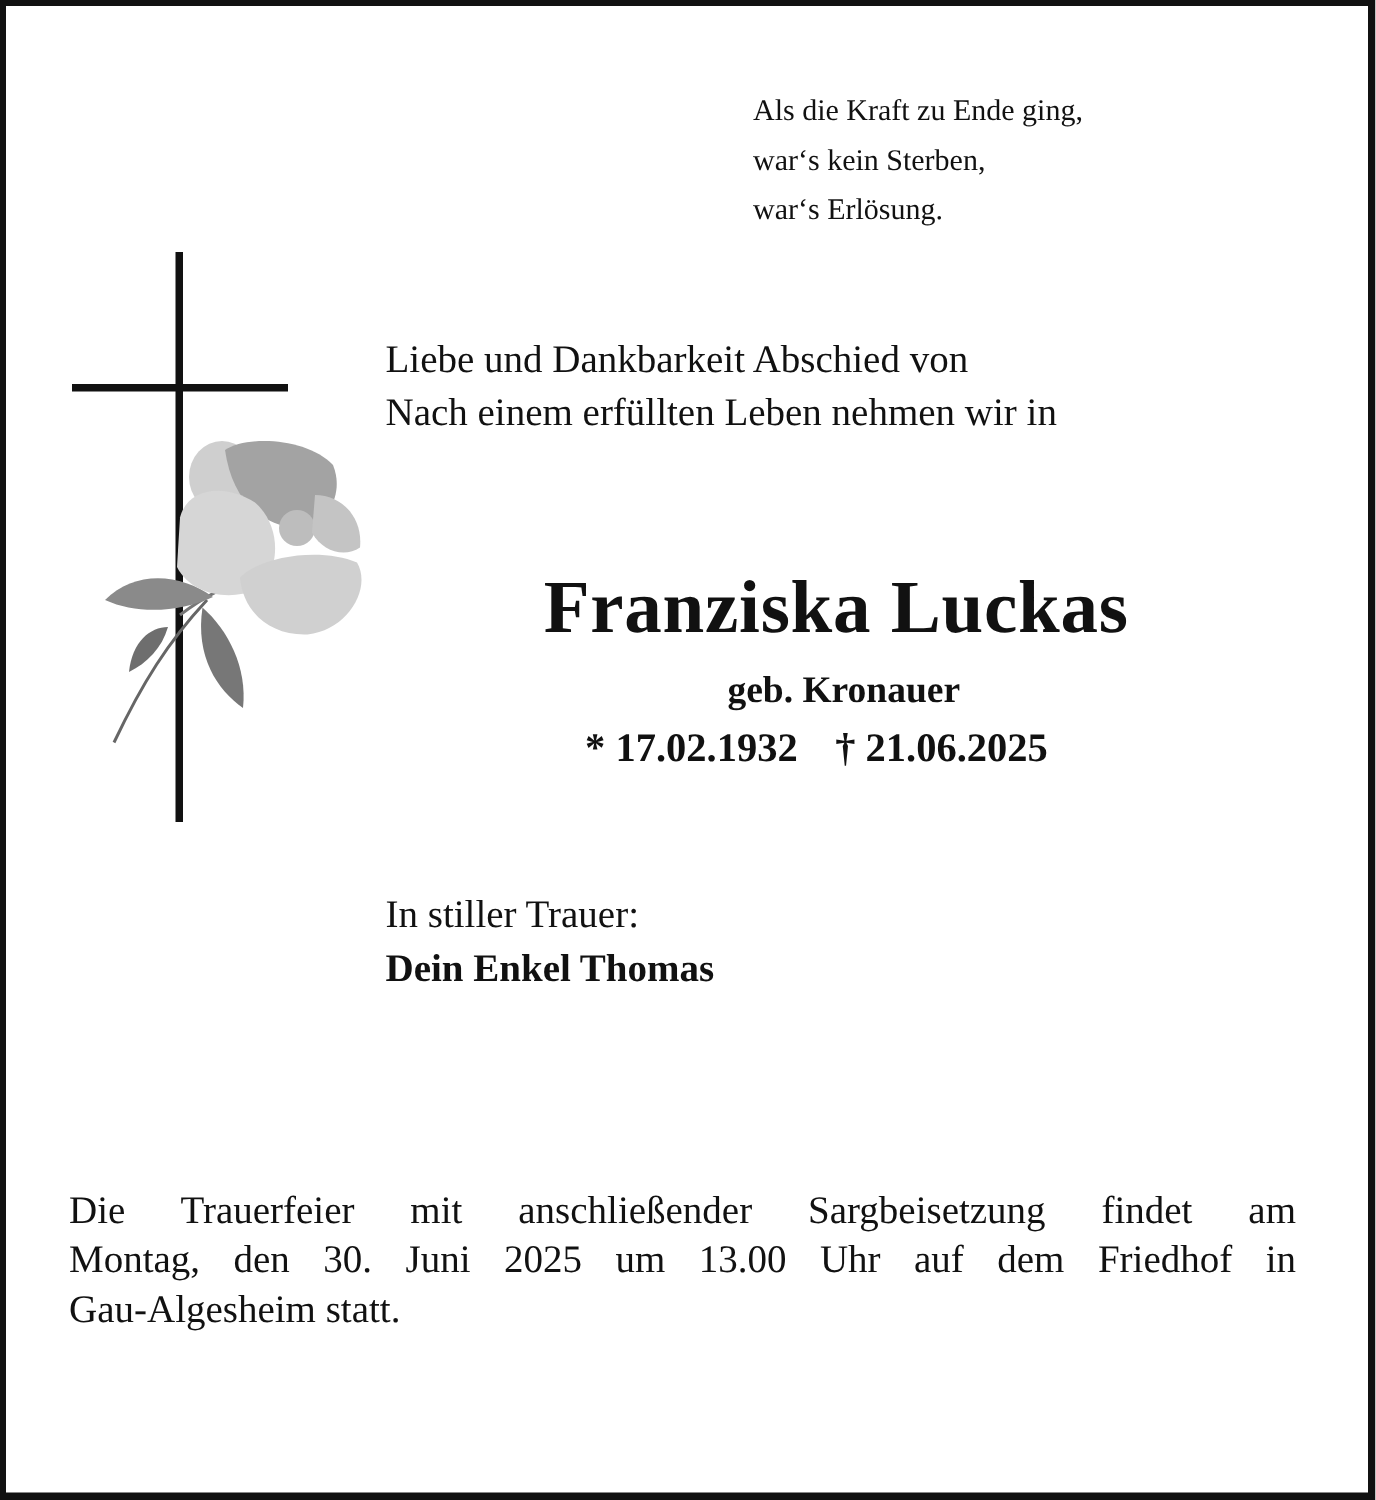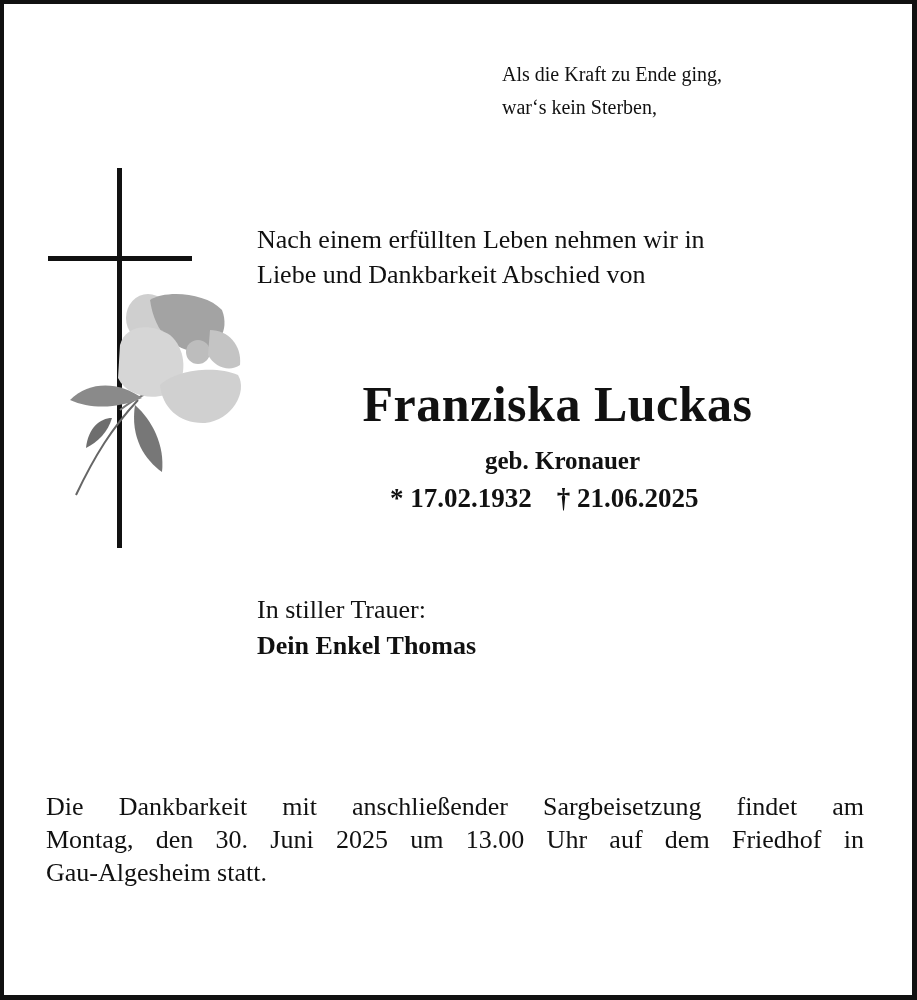--- a/index.html
+++ b/index.html
@@ -44,35 +44,36 @@
   <path d="M150 300 C165 290 205 292 222 310 C230 330 218 350 198 352 C175 350 155 335 150 300 Z" fill="#a3a3a3"></path>
   <circle cx="198" cy="352" r="12" fill="#bdbdbd"></circle>
   <path d="M120 345 C125 325 150 322 170 335 C185 348 188 372 176 390 C158 402 128 398 118 378 Z" fill="#d6d6d6"></path>
   <path d="M160 385 C175 370 215 365 238 375 C248 392 232 420 205 423 C180 424 162 408 160 385 Z" fill="#d0d0d0"></path>
   <path d="M210 330 C228 330 242 345 240 365 C230 372 215 368 208 355 Z" fill="#c4c4c4"></path>
 </svg>
 
 <div class="abs motto">
   <div>Als die Kraft zu Ende ging,</div>
   <div>war‘s kein Sterben,</div>
+  <div>war‘s Erlösung.</div>
 </div>
 
 <div class="abs intro">
+  <div>Liebe und Dankbarkeit Abschied von</div>
   <div>Nach einem erfüllten Leben nehmen wir in</div>
-  <div>Liebe und Dankbarkeit Abschied von</div>
 </div>
 
 <div class="abs name">Franziska Luckas</div>
 <div class="abs born">geb. Kronauer</div>
 <div class="abs dates">
   <span>* 17.02.1932</span><span class="death">† 21.06.2025</span>
 </div>
 
 <div class="abs mourn">
   <div>In stiller Trauer:</div>
   <div class="b">Dein Enkel Thomas</div>
 </div>
 
 <div class="abs notice">
-  <div class="j">Die Dankbarkeit mit anschließender Sargbeisetzung findet am</div>
+  <div class="j">Die Trauerfeier mit anschließender Sargbeisetzung findet am</div>
   <div class="j">Montag, den 30. Juni 2025 um 13.00 Uhr auf dem Friedhof in</div>
   <div>Gau-Algesheim statt.</div>
 </div>
 
 </body></html>

